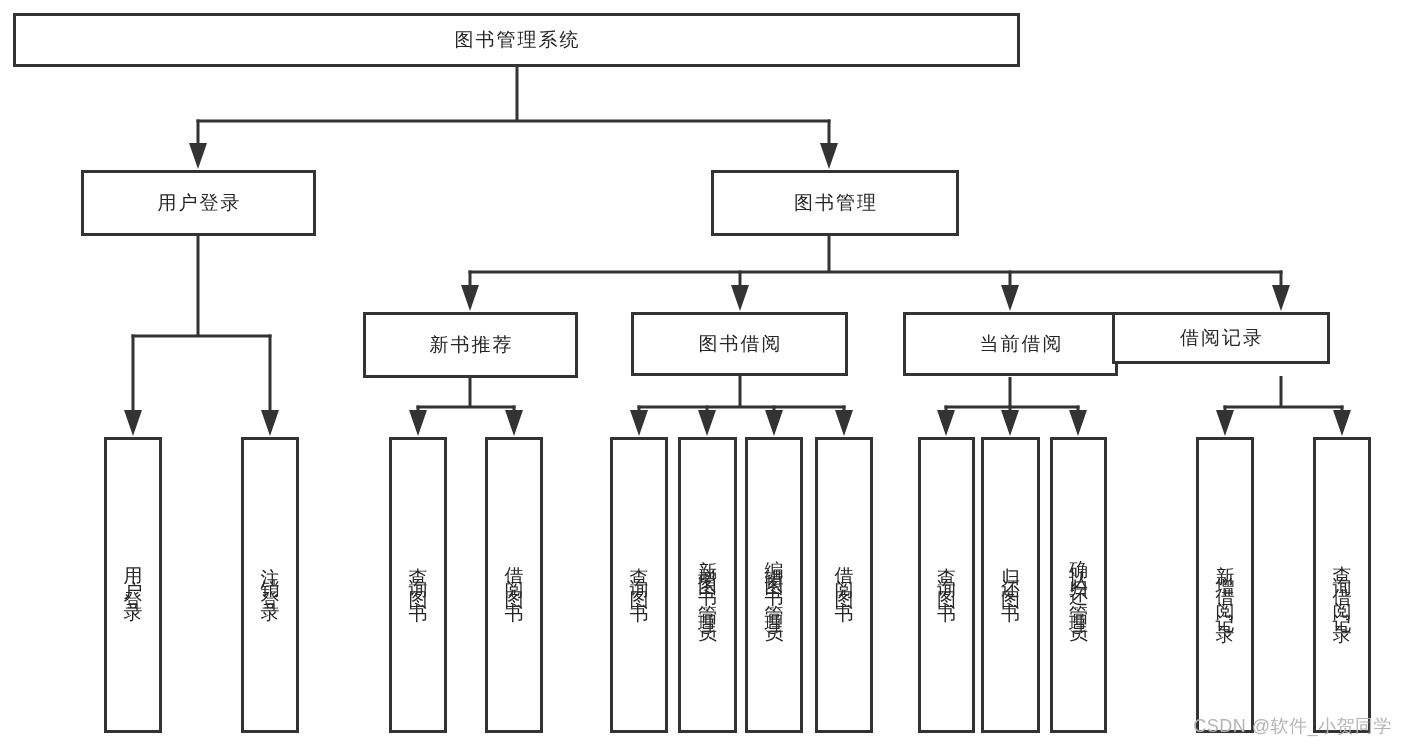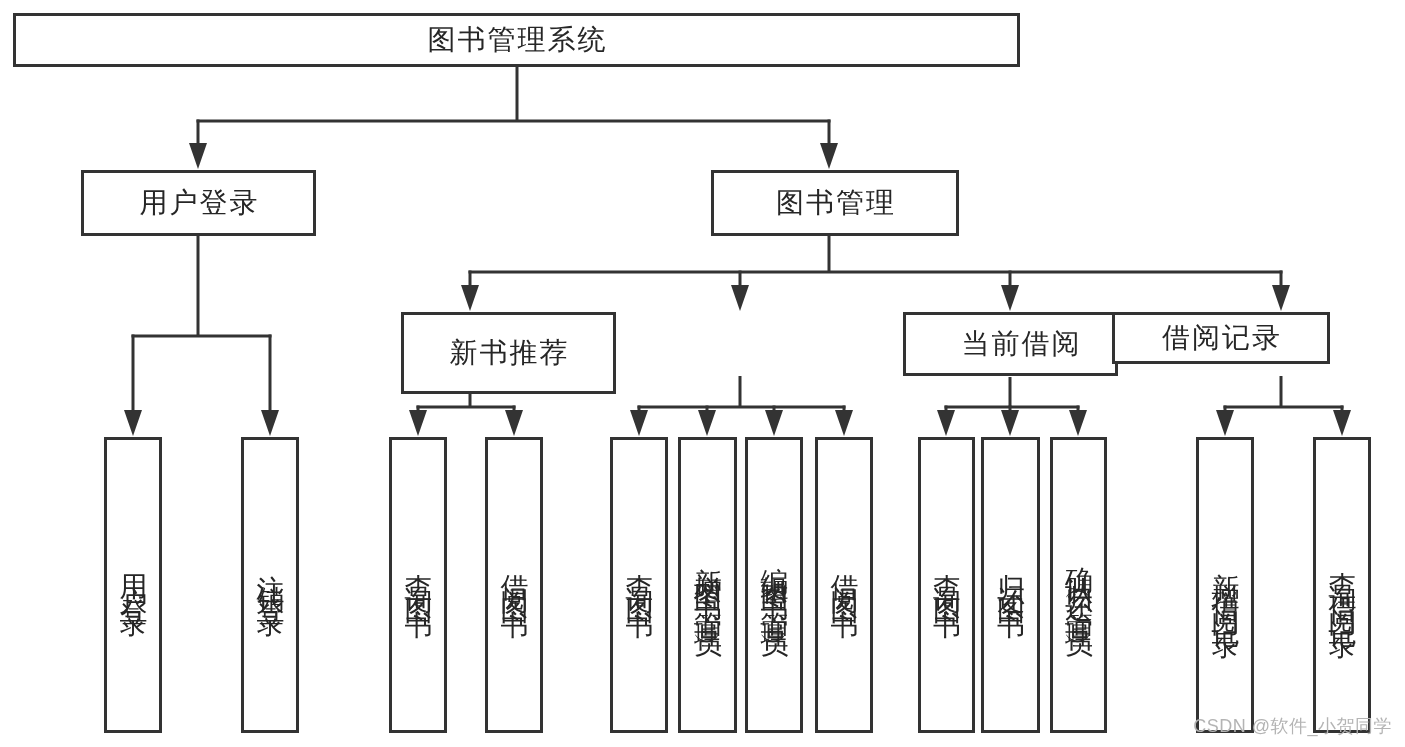--- a/index.html
+++ b/index.html
@@ -20,21 +20,21 @@
     position: absolute;
     box-sizing: border-box;
     border: 3px solid #333333;
     background: #ffffff;
     display: flex;
     align-items: center;
     justify-content: center;
     color: #262626;
   }
   .node .label {
-    font-size: 28px;
+    font-size: 19px;
     letter-spacing: 2px;
     padding-left: 2px;
     white-space: nowrap;
   }
   .leaf { padding-bottom: 30px; }
   .leaf .label {
     writing-mode: vertical-rl;
     text-orientation: mixed;
     letter-spacing: 12px;
     padding-left: 0;
@@ -132,22 +132,25 @@
     <span class="label">图书管理系统</span>
   </div>
 
   <div class="node" style="left:81px; top:170px; width:235px; height:66px;">
     <span class="label">用户登录</span>
   </div>
   <div class="node" style="left:711px; top:170px; width:248px; height:66px;">
     <span class="label">图书管理</span>
   </div>
 
-  <div class="node" style="left:363px; top:312px; width:215px; height:82px;margin-left:38px;">
+  <div class="node" style="left:363px; top:312px; width:215px; height:66px;">
     <span class="label">新书推荐</span>
+  </div>
+  <div class="node" style="left:631px; top:312px; width:217px; height:64px;">
+    <span class="label">图书借阅</span>
   </div>
   <div class="node" style="left:903px; top:312px; width:215px; height:64px;padding-left:20px;">
     <span class="label">当前借阅</span>
   </div>
   <div class="node" style="left:1112px; top:312px; width:218px; height:52px;">
     <span class="label">借阅记录</span>
   </div>
 
   <div class="node leaf" style="left:104px; top:437px; width:58px; height:296px;">
     <span class="label">用户登录</span>

